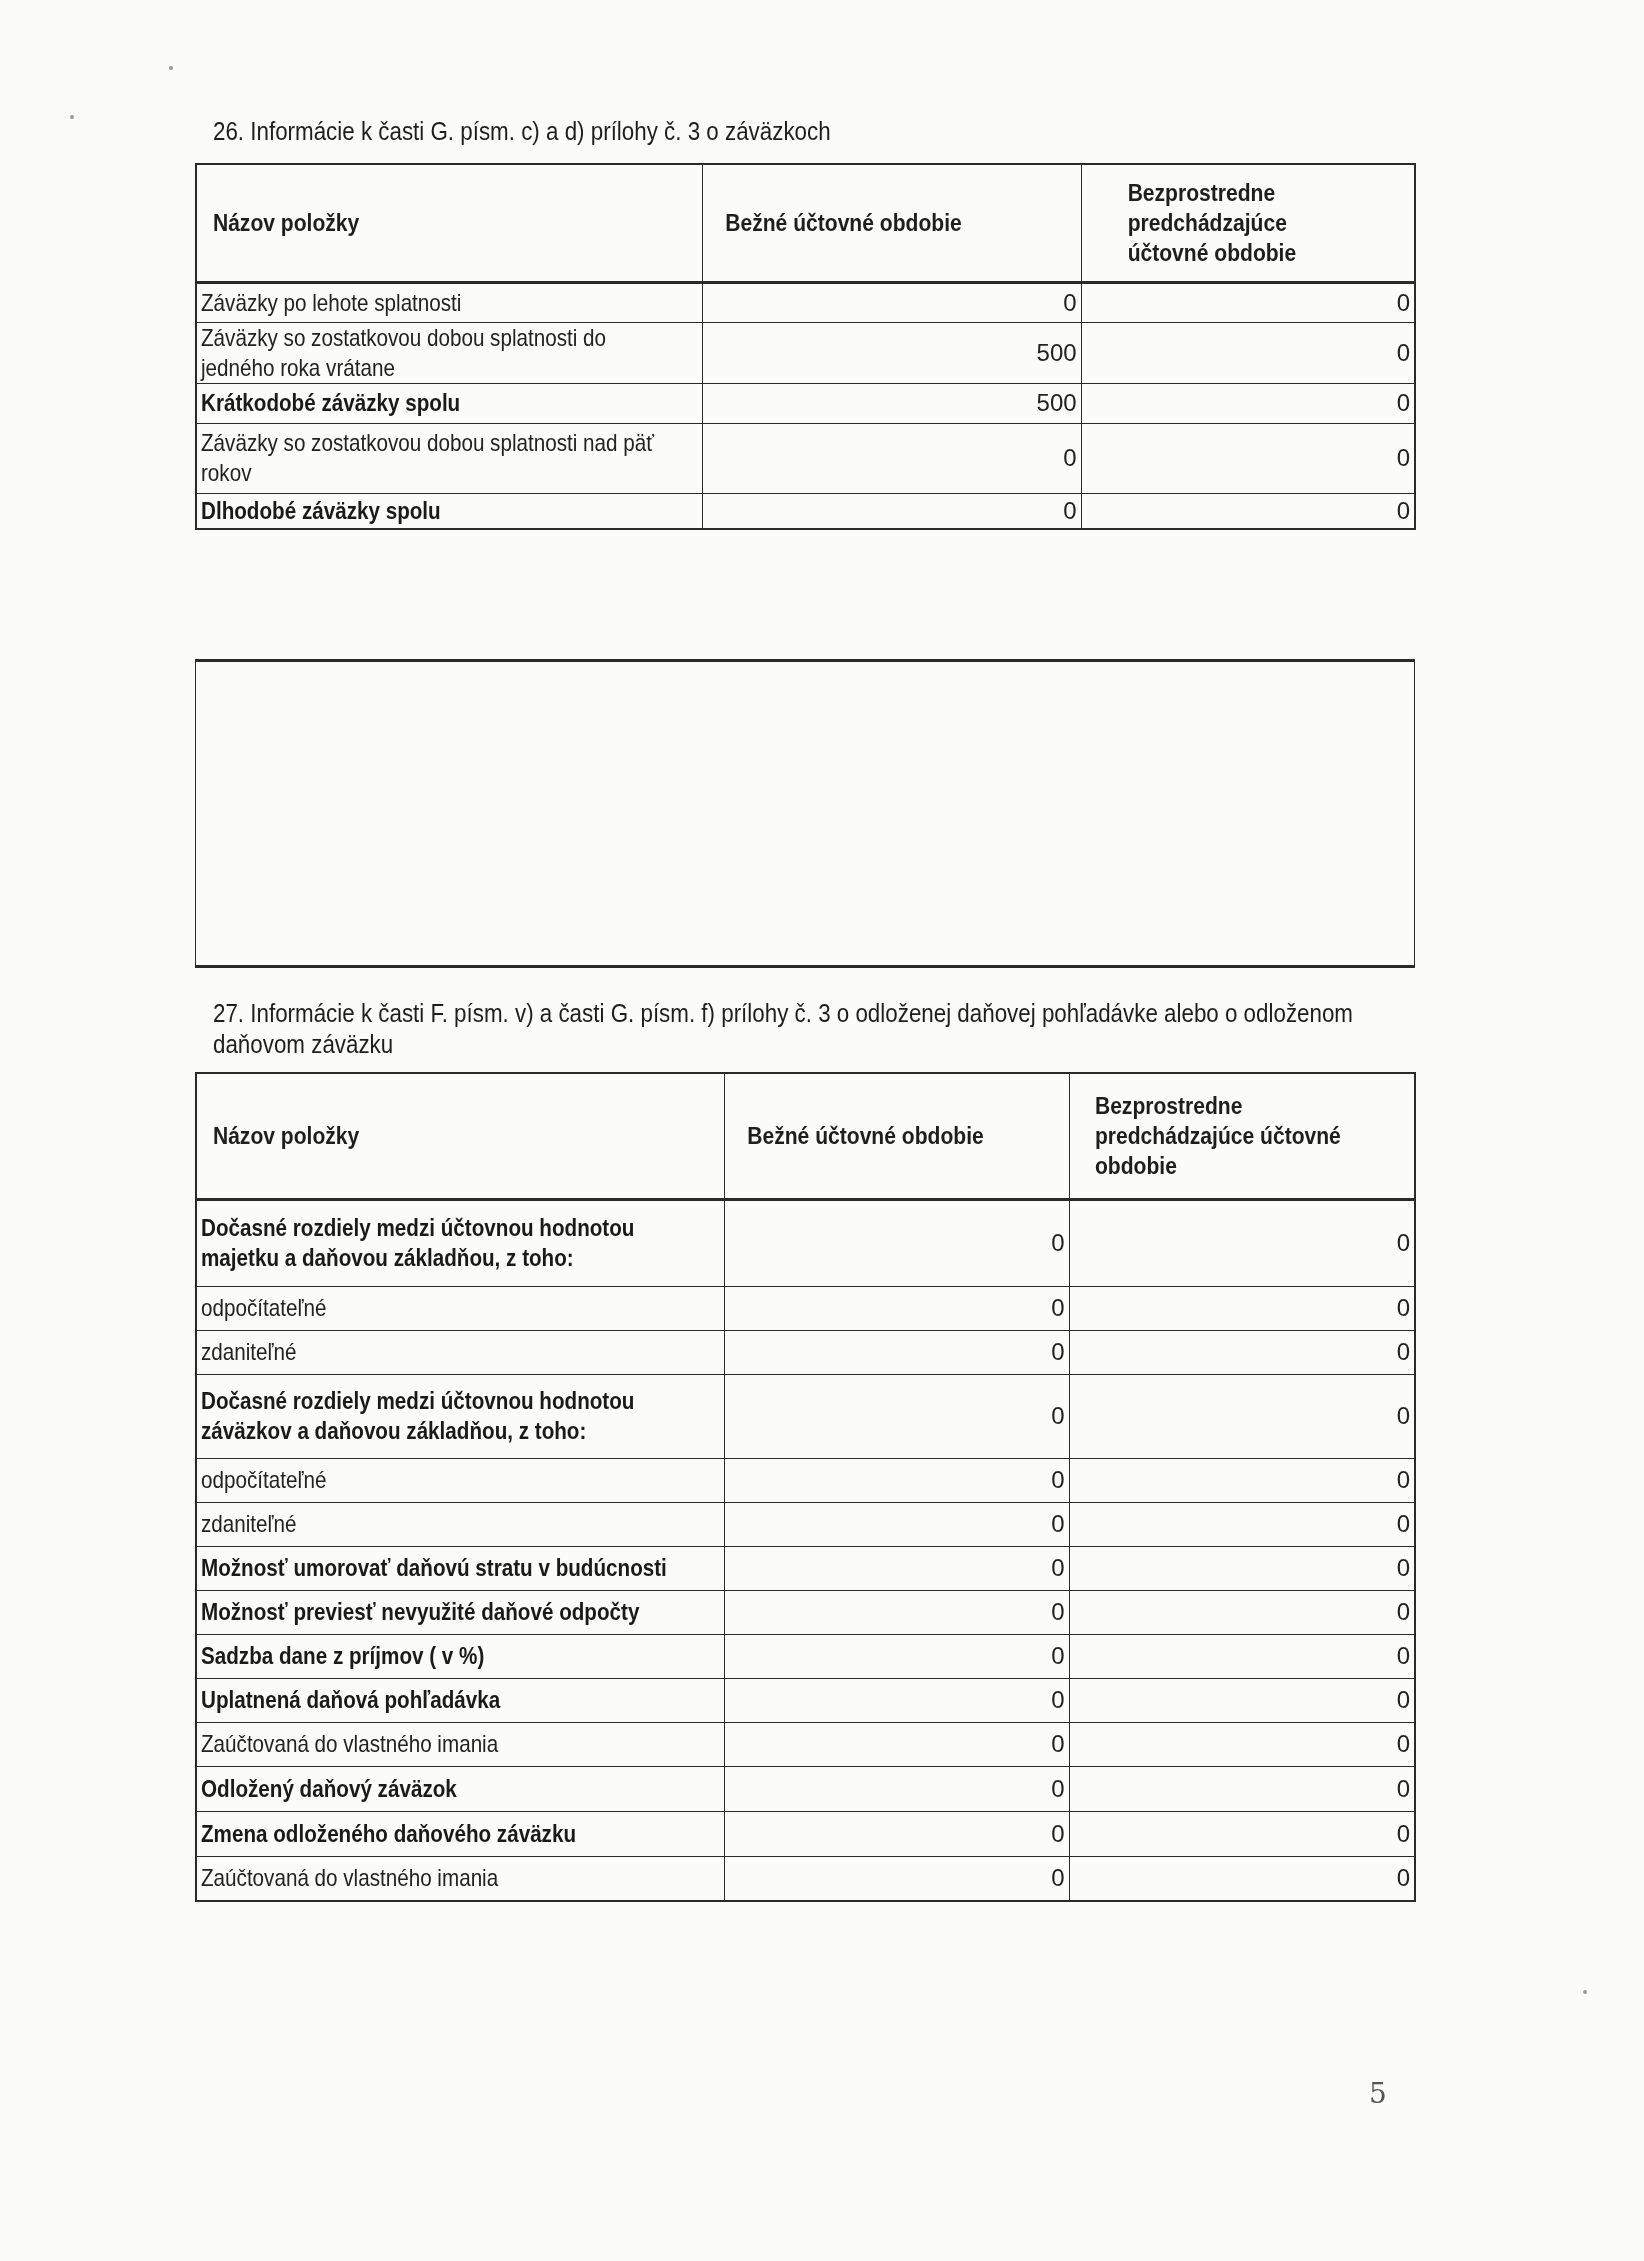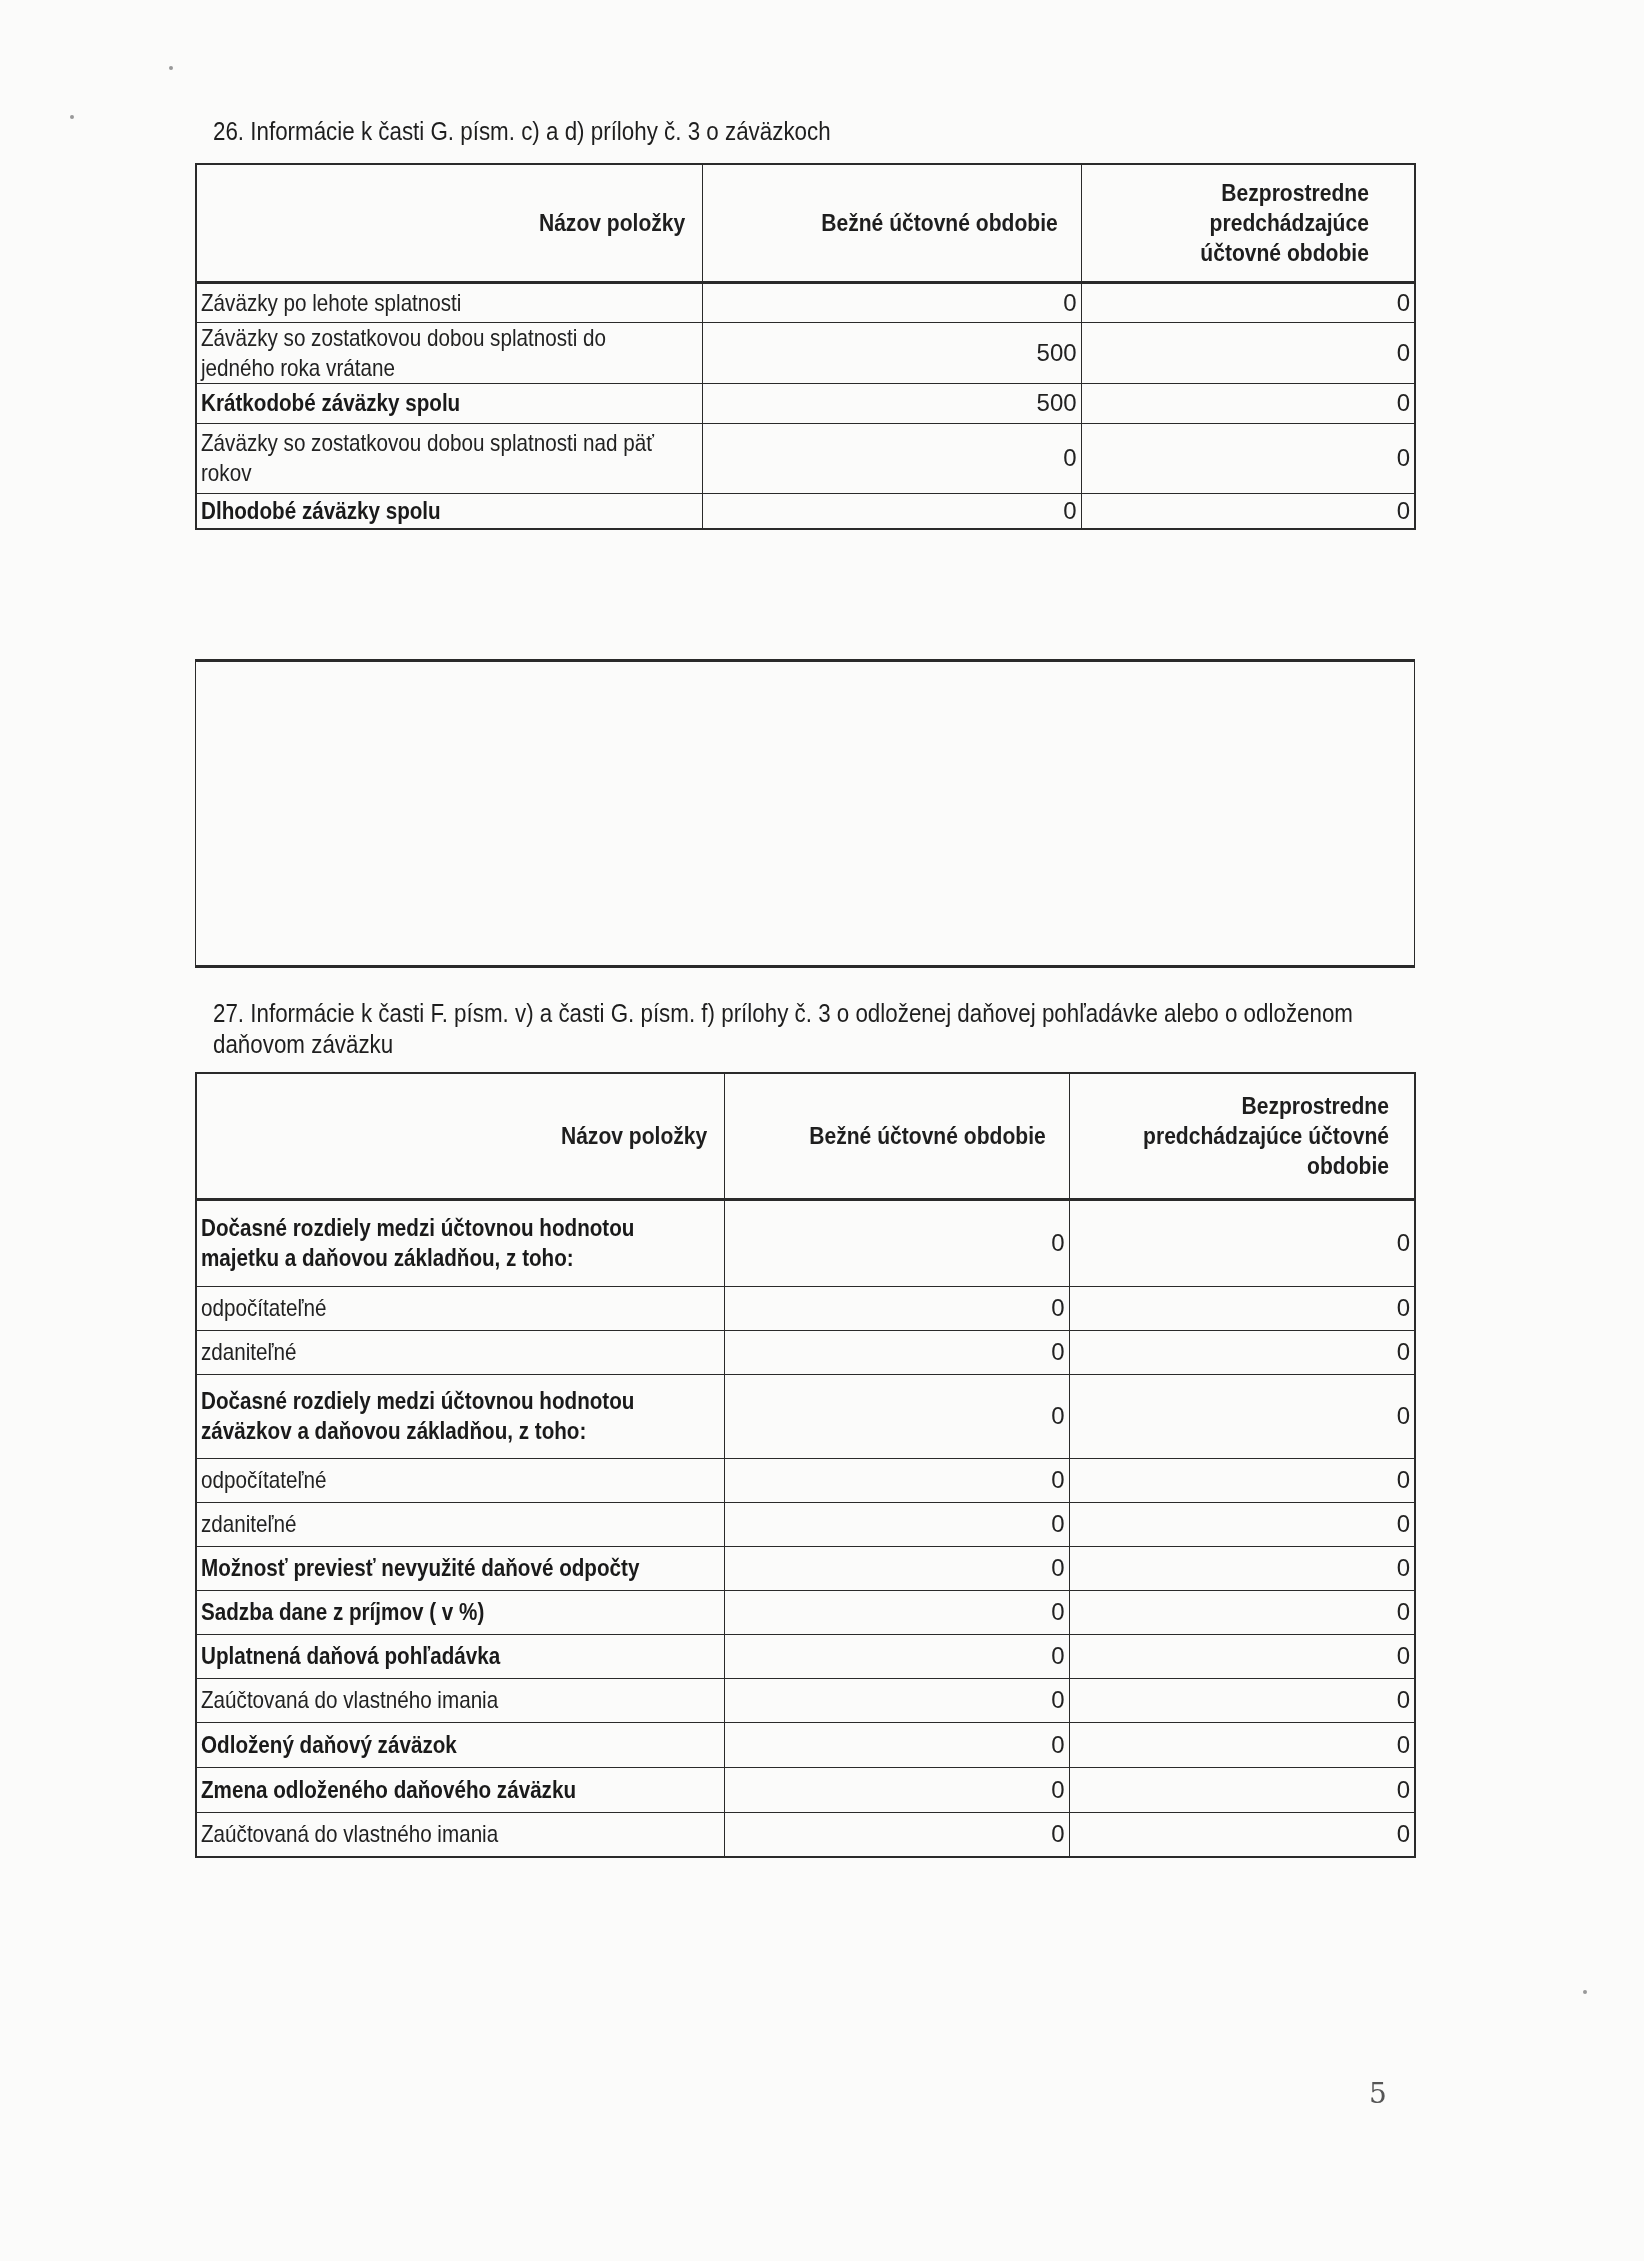--- a/index.html
+++ b/index.html
@@ -28,21 +28,21 @@
   table.grid td, table.grid th {
     border: 1.9px solid #2a2a2a;
     padding: 0 3.9px;
     vertical-align: middle;
     overflow: hidden;
   }
   table.grid th {
     font-weight: bold;
     font-size: 24.5px;
     line-height: 30px;
-    text-align: right;
+    text-align: left;
     color: #1e1e1e;
     border-bottom-width: 3.9px;
   }
   .lbl {
     display: inline-block;
     font-size: 24px;
     line-height: 30px;
     transform: scaleX(0.86);
     transform-origin: left center;
     white-space: nowrap;
@@ -169,20 +169,25 @@
       <td><span class="lbl">odpočítateľné</span></td>
       <td class="num">0</td>
       <td class="num">0</td>
     </tr>
     <tr style="height:44px">
       <td><span class="lbl">zdaniteľné</span></td>
       <td class="num">0</td>
       <td class="num">0</td>
     </tr>
     <tr style="height:44px">
+      <td><span class="lbl bold">Možnosť umorovať daňovú stratu v budúcnosti</span></td>
+      <td class="num">0</td>
+      <td class="num">0</td>
+    </tr>
+    <tr style="height:44px">
       <td><span class="lbl bold">Možnosť previesť nevyužité daňové odpočty</span></td>
       <td class="num">0</td>
       <td class="num">0</td>
     </tr>
     <tr style="height:44px">
       <td><span class="lbl bold">Sadzba dane z príjmov ( v %)</span></td>
       <td class="num">0</td>
       <td class="num">0</td>
     </tr>
     <tr style="height:44px">

